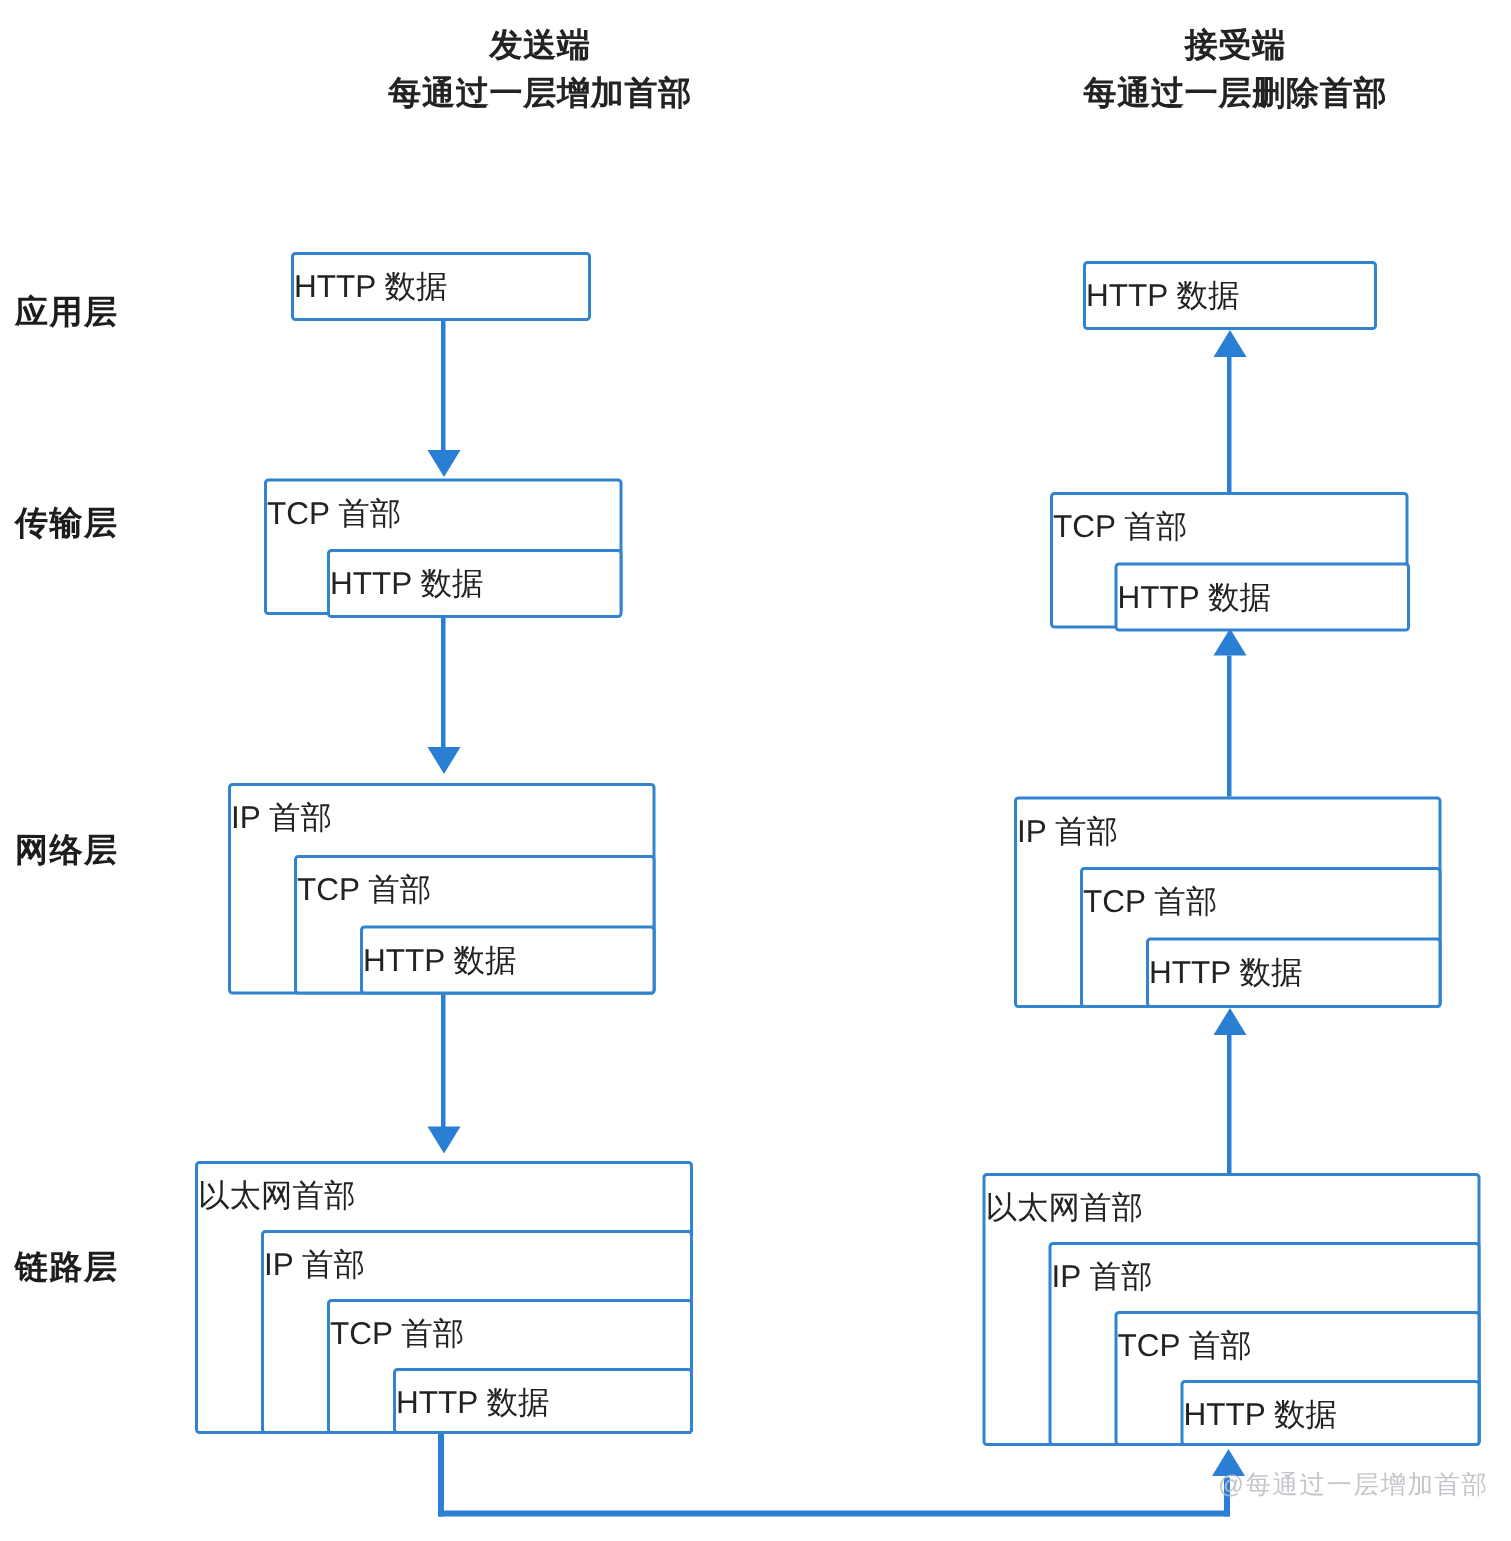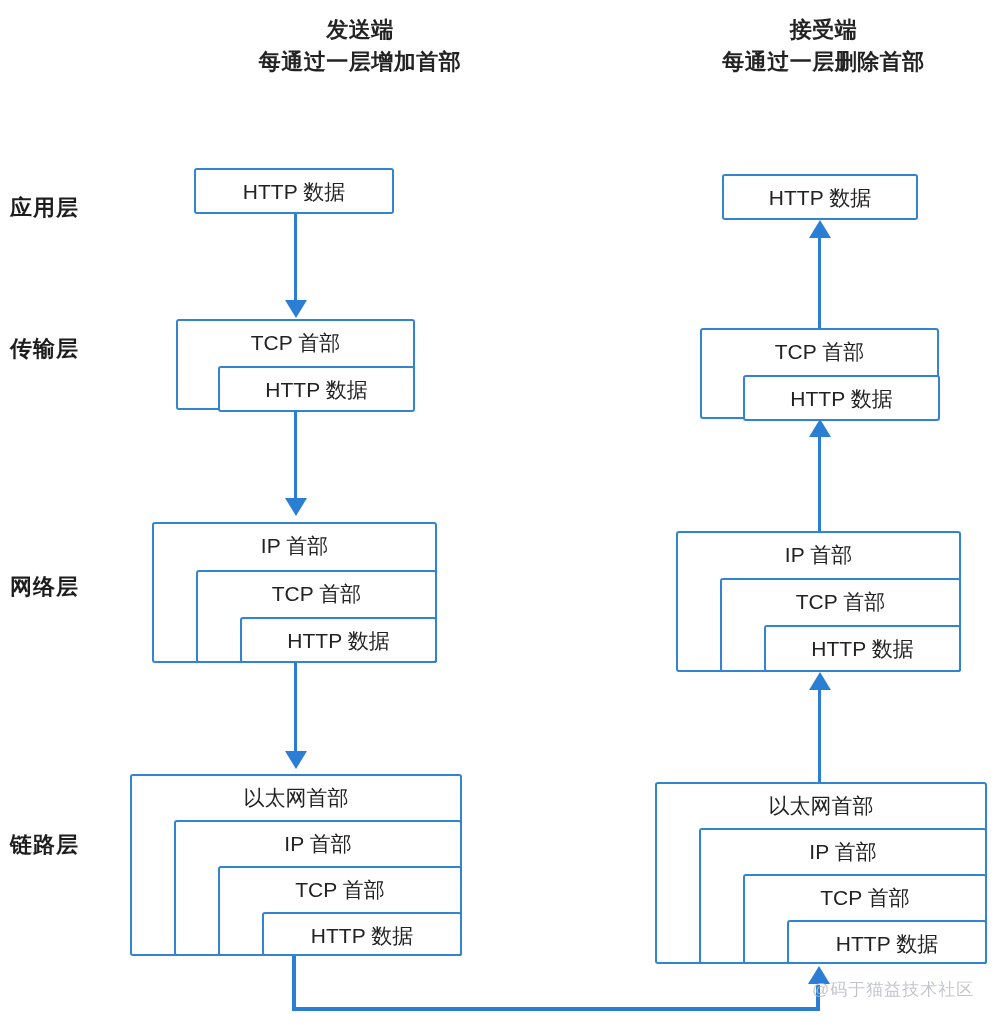--- a/index.html
+++ b/index.html
@@ -37,33 +37,32 @@
     position: absolute;
     left: 10px;
     width: 130px;
     font-weight: bold;
     font-size: 22px;
     color: #1d1d1d;
     letter-spacing: 1px;
   }
   #layer-label-0 { top: 180px; margin-top: 13px; }
   #layer-label-1 { top: 334px; }
-  #layer-label-2 { top: 572px; }
+  #layer-label-2 { top: 552px; }
   #layer-label-3 { top: 830px; }
 
   
   .pkt-box {
     position: absolute;
     box-sizing: border-box;
     border: 2.5px solid #3283d0;
     border-radius: 3px;
     background: #ffffff;
     font-size: 21px;
     color: #222222;
-    text-align: center;
     white-space: nowrap;
   }
   .pkt-box > .lbl {
     display: block;
     padding-top: 7px;
     line-height: 30px;
   }
 
   
   .conn {
@@ -195,15 +194,15 @@
   </div>
   <div class="pkt-box" style="left:787px; top:920px; width:200px; height:44px;">
     <span class="lbl">HTTP 数据</span>
   </div>
 
   <div class="conn" style="left:292px; top:956px; width:4px; height:55px;"></div>
   <div class="conn" style="left:292px; top:1007px; width:528px; height:4px;"></div>
   <div class="conn" style="left:816px; top:985px; width:4px; height:26px;"></div>
   <div class="arrow-head arrow-up" style="left:808px; top:966px;"></div>
 
-  <div id="watermark">@码于猫益技术社区</div>
+  <div id="watermark">@每通过一层增加首部</div>
 
 </div>
 
 </body></html>

